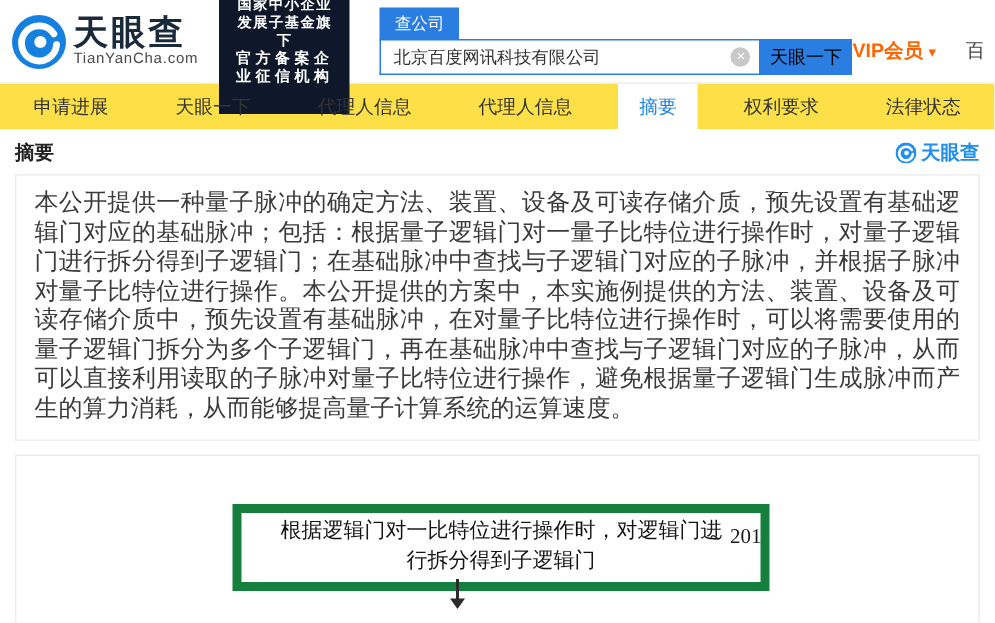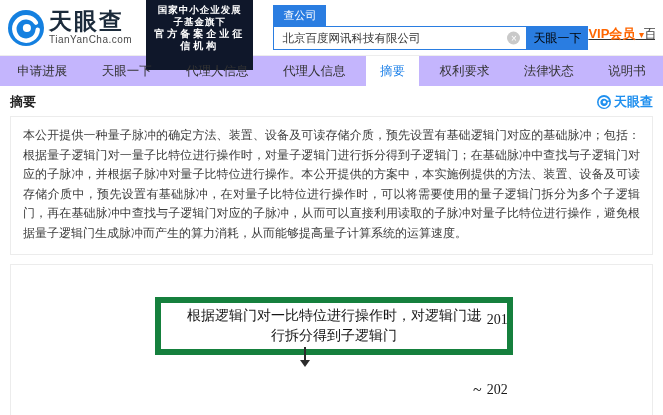--- a/index.html
+++ b/index.html
@@ -20,37 +20,37 @@
   .gov-badge .l2{font-size:10px;letter-spacing:3px;display:block;}
   .search-wrap{margin-left:20px;display:flex;flex-direction:column;}
   .search-tabs{display:flex;font-size:11px;}
   .search-tab{padding:3px 10px;color:#333;cursor:pointer;}
   .search-tab.active{background:#2a7de1;color:#fff;}
   .search-row{display:flex;align-items:stretch;}
   .search-box{position:relative;display:flex;}
   .search-input{width:222px;height:22px;border:1px solid #2a7de1;border-right:none;padding:0 22px 0 8px;font-size:11.5px;color:#333;outline:none;box-sizing:content-box;font-family:Liberation Mono, monospace;}
   .clear-icon{position:absolute;right:6px;top:50%;transform:translateY(-50%);width:13px;height:13px;border-radius:50%;background:#c9c9c9;color:#fff;font-size:10px;line-height:13px;text-align:center;cursor:pointer;}
   .search-btn{width:62px;background:#2a7de1;color:#000000;border:none;font-size:12px;cursor:pointer;font-family:inherit;}
-  .header-right{margin-left:auto;display:flex;align-items:center;margin-top:12px;text-decoration:underline;}
+  .header-right{margin-left:auto;display:flex;align-items:center;gap:20px;margin-top:12px;}
   .vip{color:#ff6600;font-weight:bold;font-size:13px;cursor:pointer;white-space:nowrap;}
   .vip .caret{font-size:10px;}
   .user-mini{font-size:13px;color:#444;cursor:pointer;width:11px;overflow:hidden;white-space:nowrap;}
   
-  .nav{height:30px;background:#c4b5fd;display:flex;justify-content:space-around;align-items:stretch;}
+  .nav{height:30px;background:#fde047;display:flex;justify-content:space-around;align-items:stretch;}
   .nav-tab{font-size:12.5px;color:#333;line-height:30px;padding:0 14px;cursor:pointer;white-space:nowrap;}
   .nav-tab.active{background:#fff;color:#1a7fe8;}
   
   .section-head{display:flex;justify-content:space-between;align-items:center;padding:7px 10px 5px;}
   .section-title{font-size:13px;font-weight:bold;color:#222;}
   .watermark{display:flex;align-items:center;gap:3px;}
   .watermark .wm-icon{width:14px;height:14px;}
   .watermark .wm-text{font-size:13px;color:#2090ef;font-weight:bold;}
   .card{margin:0 10px;border:1px solid #ececec;background:#fff;box-sizing:border-box;}
   .abstract-card{padding:9px 12px 11px;}
-  .abstract-text{font-size:12px;line-height:19.5px;color:#3b3b3b;text-align:justify;}
+  .abstract-text{font-size:16px;line-height:19.5px;color:#3b3b3b;text-align:justify;}
   
   .diagram-card{margin-top:9px;position:relative;height:162px;overflow:hidden;}
   .flow-font{font-family:"Liberation Serif","DejaVu Serif",serif;}
   .flow-box{position:absolute;left:144px;width:300px;border:6px solid #15803d;padding:3px 23px;text-align:center;font-size:14px;line-height:20px;color:#141414;background:#fff;}
   .flow-box.b1{top:32px;}
   .flow-box.b2{top:102px;}
   .flow-ref{position:absolute;left:462px;display:flex;align-items:center;font-size:14px;color:#1a1a1a;}
   .flow-ref.r1{top:46px;}
   .flow-ref.r2{top:116px;}
   .flow-ref .tilde{font-size:16px;margin-right:5px;}
@@ -101,21 +101,20 @@
 </div>
 
 <div class="nav">
   <span class="nav-tab">申请进展</span>
   <span class="nav-tab">天眼一下</span>
   <span class="nav-tab">代理人信息</span>
   <span class="nav-tab">代理人信息</span>
   <span class="nav-tab active">摘要</span>
   <span class="nav-tab">权利要求</span>
   <span class="nav-tab">法律状态</span>
-  <span class="nav-tab">说明书</span>
 </div>
 
 <div class="section-head">
   <span class="section-title">摘要</span>
   <span class="watermark">
     <svg class="wm-icon" viewBox="0 0 40 40">
       <circle cx="20" cy="20" r="20" fill="#2090ef"></circle>
       <path d="M31 14 A13 13 0 1 0 33 22" stroke="#ffffff" stroke-width="5" fill="none" stroke-linecap="round"></path>
       <circle cx="21" cy="20" r="4.5" fill="#ffffff"></circle>
     </svg>

